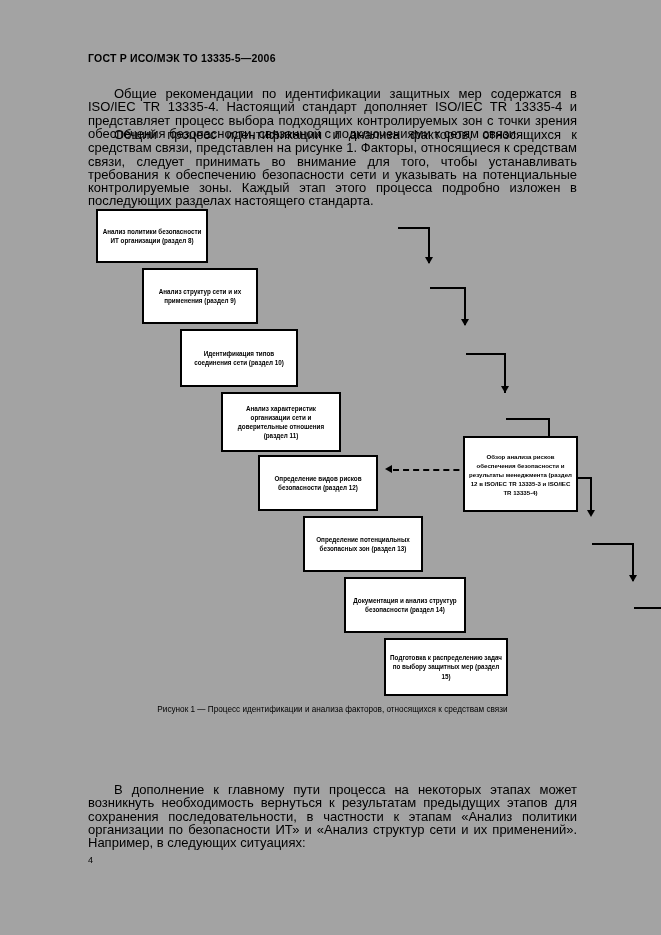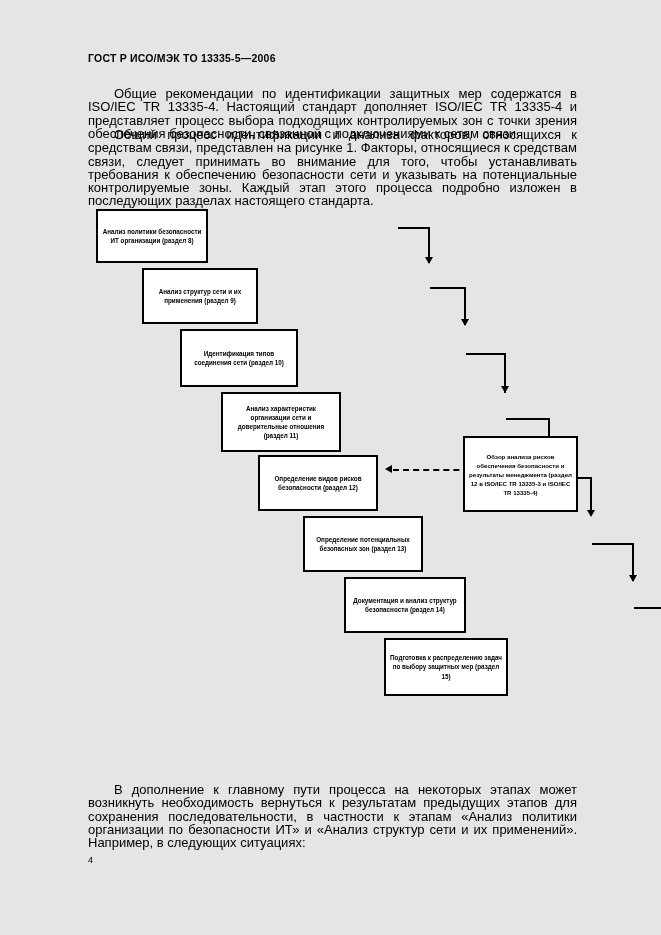--- a/index.html
+++ b/index.html
@@ -12,21 +12,21 @@
     width: 661px;
     height: 935px;
     position: relative;
     font-family: "Liberation Sans", sans-serif;
     color: #000000;
     overflow: hidden;
   }
   .page {
     position: absolute;
     inset: 0;
-    background: #e5e5e5;
+    background: #a3a3a3;
   }
   .header-title {
     position: absolute;
     left: 88px;
     top: 52px;
     font-size: 10.5px;
     font-weight: bold;
     letter-spacing: 0.2px;
     white-space: nowrap;
   }
@@ -189,20 +189,21 @@
       <span>Подготовка к распределению задач по выбору защитных мер (раздел 15)</span>
     </div>
 
     <div class="fbox" style="left:375px; top:231px; width:115px; height:76px; font-size:6.1px; line-height:9px;">
       <span>Обзор анализа рисков обеспечения безопасности и результаты менеджмента (раздел 12 в ISO/IEC TR 13335-3 и ISO/IEC TR 13335-4)</span>
     </div>
 
   </div>
 
   <div class="fig-caption">
+    <div>Рисунок 1 — Процесс идентификации и анализа факторов, относящихся к средствам связи</div>
   </div>
 
 
   <div class="body-text" id="para-4">В дополнение к главному пути процесса на некоторых этапах может возникнуть необходимость вернуться к результатам предыдущих этапов для сохранения последовательности, в частности к этапам «Анализ политики организации по безопасности ИТ» и «Анализ структур сети и их применений». Например, в следующих ситуациях:</div>
 
   <div class="page-number">4</div>
 
 </div>
 
 </body></html>

